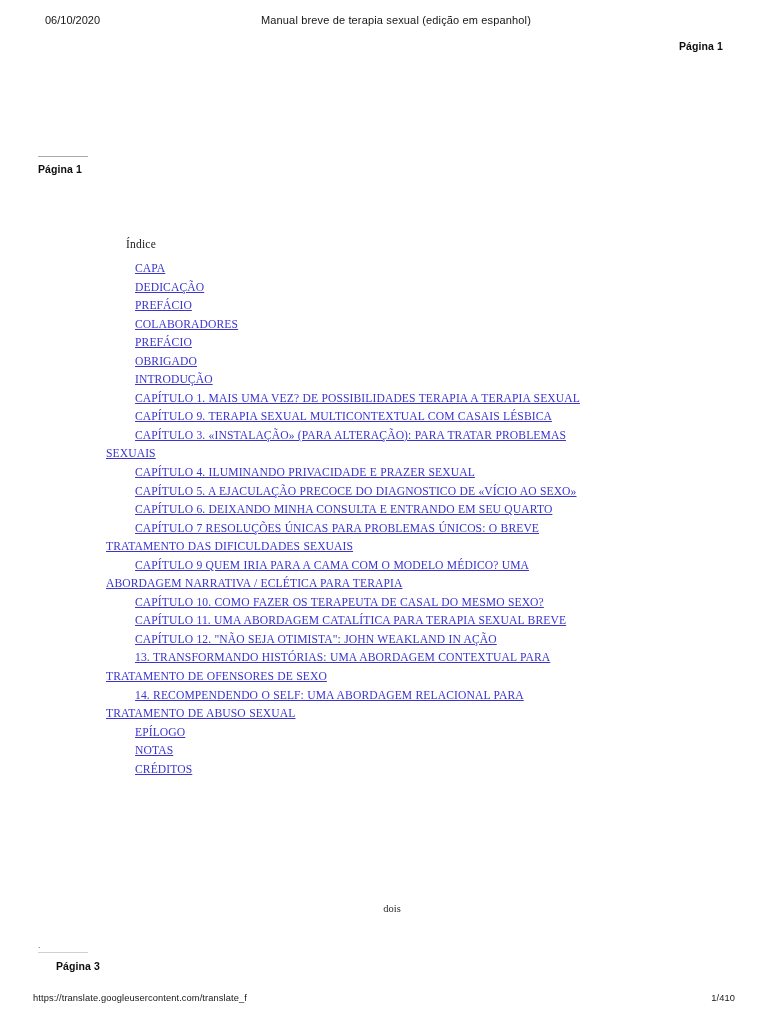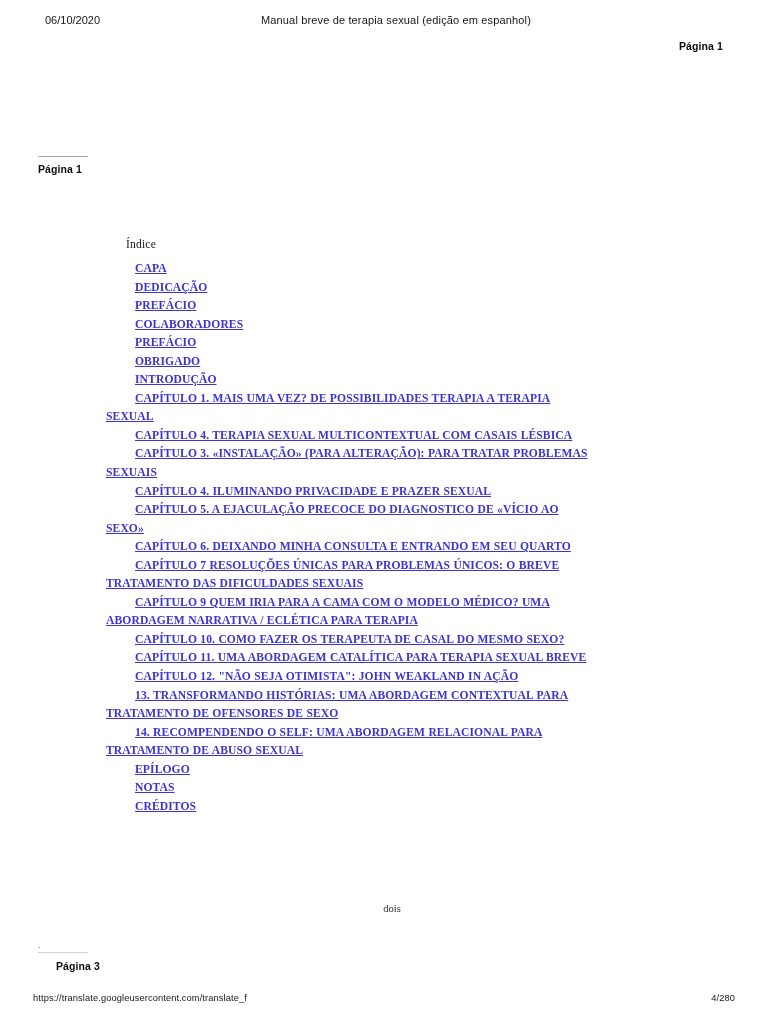--- a/index.html
+++ b/index.html
@@ -95,21 +95,20 @@
     color: #1a1a1a;
     text-align: left;
     margin: 0 0 9px 0;
     padding-left: 20px;
     letter-spacing: 0.2px;
   }
   .toc-list {
     list-style: none;
     margin: 0;
     padding: 0;
-    font-weight: bold;
   }
   .toc-entry {
     margin: 0;
     padding: 0;
     text-indent: 29px;
     line-height: 16.55px;
   }
   .toc-link {
     font-family: "Liberation Serif", "DejaVu Serif", serif;
     font-size: 11.6px;
@@ -181,21 +180,21 @@
     <div class="toc-heading">Índice</div>
     <ul class="toc-list">
       <li class="toc-entry"><a class="toc-link">CAPA</a></li>
       <li class="toc-entry"><a class="toc-link">DEDICAÇÃO</a></li>
       <li class="toc-entry"><a class="toc-link">PREFÁCIO</a></li>
       <li class="toc-entry"><a class="toc-link">COLABORADORES</a></li>
       <li class="toc-entry"><a class="toc-link">PREFÁCIO</a></li>
       <li class="toc-entry"><a class="toc-link">OBRIGADO</a></li>
       <li class="toc-entry"><a class="toc-link">INTRODUÇÃO</a></li>
       <li class="toc-entry"><a class="toc-link">CAPÍTULO 1. MAIS UMA VEZ? DE POSSIBILIDADES TERAPIA A TERAPIA SEXUAL</a></li>
-      <li class="toc-entry"><a class="toc-link">CAPÍTULO 4. TERAPIA SEXUAL MULTICONTEXTUAL COM CASAIS LÉSBICA</a></li>
+      <li class="toc-entry"><a class="toc-link">CAPÍTULO 9. TERAPIA SEXUAL MULTICONTEXTUAL COM CASAIS LÉSBICA</a></li>
       <li class="toc-entry"><a class="toc-link">CAPÍTULO 3. «INSTALAÇÃO» (PARA ALTERAÇÃO): PARA TRATAR PROBLEMAS SEXUAIS</a></li>
       <li class="toc-entry"><a class="toc-link">CAPÍTULO 4. ILUMINANDO PRIVACIDADE E PRAZER SEXUAL</a></li>
       <li class="toc-entry"><a class="toc-link">CAPÍTULO 5. A EJACULAÇÃO PRECOCE DO DIAGNOSTICO DE «VÍCIO AO SEXO»</a></li>
       <li class="toc-entry"><a class="toc-link">CAPÍTULO 6. DEIXANDO MINHA CONSULTA E ENTRANDO EM SEU QUARTO</a></li>
       <li class="toc-entry"><a class="toc-link">CAPÍTULO 7 RESOLUÇÕES ÚNICAS PARA PROBLEMAS ÚNICOS: O BREVE TRATAMENTO DAS DIFICULDADES SEXUAIS</a></li>
       <li class="toc-entry"><a class="toc-link">CAPÍTULO 9 QUEM IRIA PARA A CAMA COM O MODELO MÉDICO? UMA ABORDAGEM NARRATIVA / ECLÉTICA PARA TERAPIA</a></li>
       <li class="toc-entry"><a class="toc-link">CAPÍTULO 10. COMO FAZER OS TERAPEUTA DE CASAL DO MESMO SEXO?</a></li>
       <li class="toc-entry"><a class="toc-link">CAPÍTULO 11. UMA ABORDAGEM CATALÍTICA PARA TERAPIA SEXUAL BREVE</a></li>
       <li class="toc-entry"><a class="toc-link">CAPÍTULO 12. "NÃO SEJA OTIMISTA": JOHN WEAKLAND IN AÇÃO</a></li>
       <li class="toc-entry"><a class="toc-link">13. TRANSFORMANDO HISTÓRIAS: UMA ABORDAGEM CONTEXTUAL PARA TRATAMENTO DE OFENSORES DE SEXO</a></li>
@@ -207,16 +206,16 @@
   </div>
 
   <div class="folio">dois</div>
 
   <div class="stray-dot">.</div>
   <div class="page-rule r3"></div>
   <div class="page-indicator p3">Página 3</div>
 
   <div class="doc-footer">
     <span class="url">https://translate.googleusercontent.com/translate_f</span>
-    <span class="count">4/280</span>
+    <span class="count">1/410</span>
   </div>
 
 </div>
 
 </body></html>

